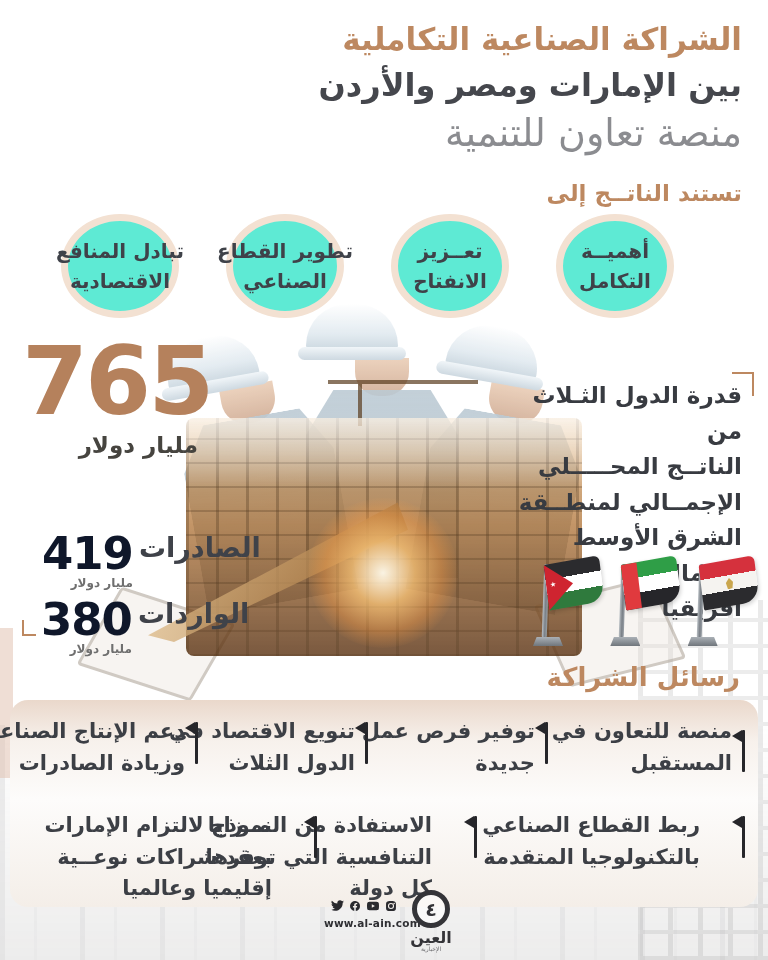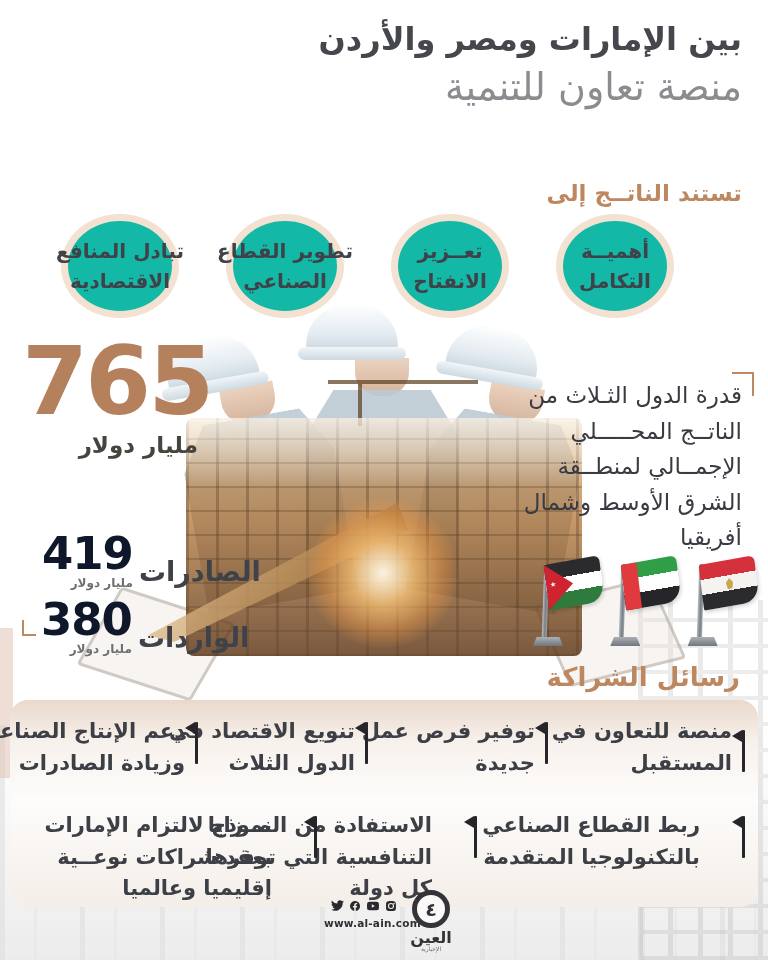--- a/index.html
+++ b/index.html
@@ -18,21 +18,21 @@
 
   
   .title-block { position:absolute; top:16px; right:26px; text-align:right; z-index:3; direction:rtl; }
   .title-1 { font-size:31px; font-weight:bold; color:#bd8860; line-height:46px; }
   .title-2 { font-size:32px; font-weight:bold; color:#45474d; line-height:46px; }
   .title-3 { font-size:38px; font-weight:500; color:#8b8c90; line-height:50px; }
   .basis-label { position:absolute; top:180px; right:26px; font-size:23px; font-weight:bold; color:#bd8860; z-index:3; direction:rtl; }
 
   
   .pillars { position:absolute; left:61px; top:214px; width:613px; display:flex; flex-direction:row-reverse; justify-content:space-between; z-index:3; }
-  .pillar { width:118px; height:104px; border-radius:50%; background:#14b8a6; border:7px solid #f3e1d2;
+  .pillar { width:118px; height:104px; border-radius:50%; background:#5eead4; border:7px solid #f3e1d2;
     display:flex; flex-direction:column; align-items:center; justify-content:center; direction:rtl; }
   .pillar-line { font-size:20px; font-weight:bold; color:#3f4249; line-height:30px; text-align:center; white-space:nowrap; }
 
   
   .montage { position:absolute; left:158px; top:300px; width:452px; height:362px; z-index:1; }
   .worker { position:absolute; opacity:.8; }
   .helmet { width:92px; height:50px; background:linear-gradient(180deg,#ffffff,#dde7ee 60%,#b9c9d4); border-radius:48px 48px 10px 10px; position:relative; }
   .helmet::after { content:""; position:absolute; left:-8px; bottom:-6px; width:108px; height:13px; background:linear-gradient(#eef4f8,#c2d0da); border-radius:10px; }
   .face { width:54px; height:38px; background:linear-gradient(#e8c8ae,#caa186); border-radius:0 0 24px 24px; margin:4px auto 0; }
   .torso { width:152px; height:188px; background:linear-gradient(180deg, rgba(172,190,202,.9), rgba(120,140,155,.6)); clip-path:polygon(18% 0, 82% 0, 100% 24%, 100% 100%, 0 100%, 0 24%); margin:-6px auto 0; }
@@ -55,31 +55,31 @@
   .tablet { position:absolute; width:120px; height:88px; border:3px solid rgba(160,150,140,.45); background:rgba(230,220,210,.3); z-index:2; border-radius:4px; }
   .t-left  { left:-62px; top:300px; transform:rotate(18deg) skewX(-12deg); }
   .t-right { left:392px; top:288px; transform:rotate(-14deg) skewX(10deg); }
 
   
   .gdp-block { position:absolute; left:22px; top:333px; z-index:3; width:176px; }
   .gdp-value { font-size:95px; font-weight:bold; color:#b5815c; line-height:1.02; letter-spacing:-3px; text-align:left; }
   .gdp-unit { font-size:23px; font-weight:bold; color:#46443f; text-align:right; direction:rtl; margin-top:2px; }
 
   .gdp-desc { position:absolute; top:378px; right:26px; width:224px; z-index:3; direction:rtl; text-align:right;
-    font-size:23px; font-weight:normal; color:#383b41; line-height:35.5px; }
+    font-size:23px; font-weight:bold; color:#383b41; line-height:35.5px; }
   .corner-tr { position:absolute; top:-6px; right:-12px; width:22px; height:24px; border-top:2.5px solid #bd8860; border-right:2.5px solid #bd8860; }
 
   
   .trade-row { position:absolute; display:flex; align-items:flex-start; z-index:3; }
   .exports { left:42px; top:530px; }
   .imports { left:22px; top:596px; }
   .num-stack { display:flex; flex-direction:column; }
   .trade-value { font-size:45px; font-weight:bold; color:#0f172a; line-height:1.05; letter-spacing:-1px; }
   .trade-unit { font-size:12px; font-weight:bold; color:#6f6f6f; text-align:right; direction:rtl; margin-top:-1px; }
-  .trade-label { font-size:27px; font-weight:bold; color:#3f4249; margin-left:6px; margin-top:26px; direction:rtl; }
+  .trade-label { font-size:27px; font-weight:bold; color:#3f4249; margin-left:6px; margin-top:2px; direction:rtl; }
   .corner-bl { width:14px; height:16px; border-left:2.5px solid #bd8860; border-bottom:2.5px solid #bd8860; margin-top:24px; margin-right:5px; }
 
   
   .flags-row { position:absolute; left:533px; top:550px; width:232px; height:106px; display:flex; z-index:3; }
   .flag-unit { position:relative; width:78px; height:106px; }
   .pole { position:absolute; left:10px; top:14px; width:5px; height:74px; border-radius:2px;
     background:linear-gradient(90deg,#b9bfc4,#7a8087 55%,#9aa1a7); transform:rotate(2deg); }
   .base { position:absolute; left:0; bottom:10px; width:30px; height:9px;
     background:linear-gradient(#aab0b6,#70767c); clip-path:polygon(12% 0, 88% 0, 100% 100%, 0 100%); }
   .cloth { position:absolute; left:13px; top:10px; width:56px; height:46px; overflow:hidden;
@@ -120,20 +120,21 @@
 </head>
 <body>
 
 <div class="canvas">
 
   <div class="bg-bottom"></div>
   <div class="bg-right"></div>
   <div class="left-strip"></div>
 
   <div class="title-block">
+    <div class="title-1">الشراكة الصناعية التكاملية</div>
     <div class="title-2">بين الإمارات ومصر والأردن</div>
     <div class="title-3">منصة تعاون للتنمية</div>
   </div>
   <div class="basis-label">تستند الناتــج إلى</div>
 
   <div class="pillars">
     <div class="pillar">
       <div class="pillar-line">أهميــة</div>
       <div class="pillar-line">التكامل</div>
     </div>

